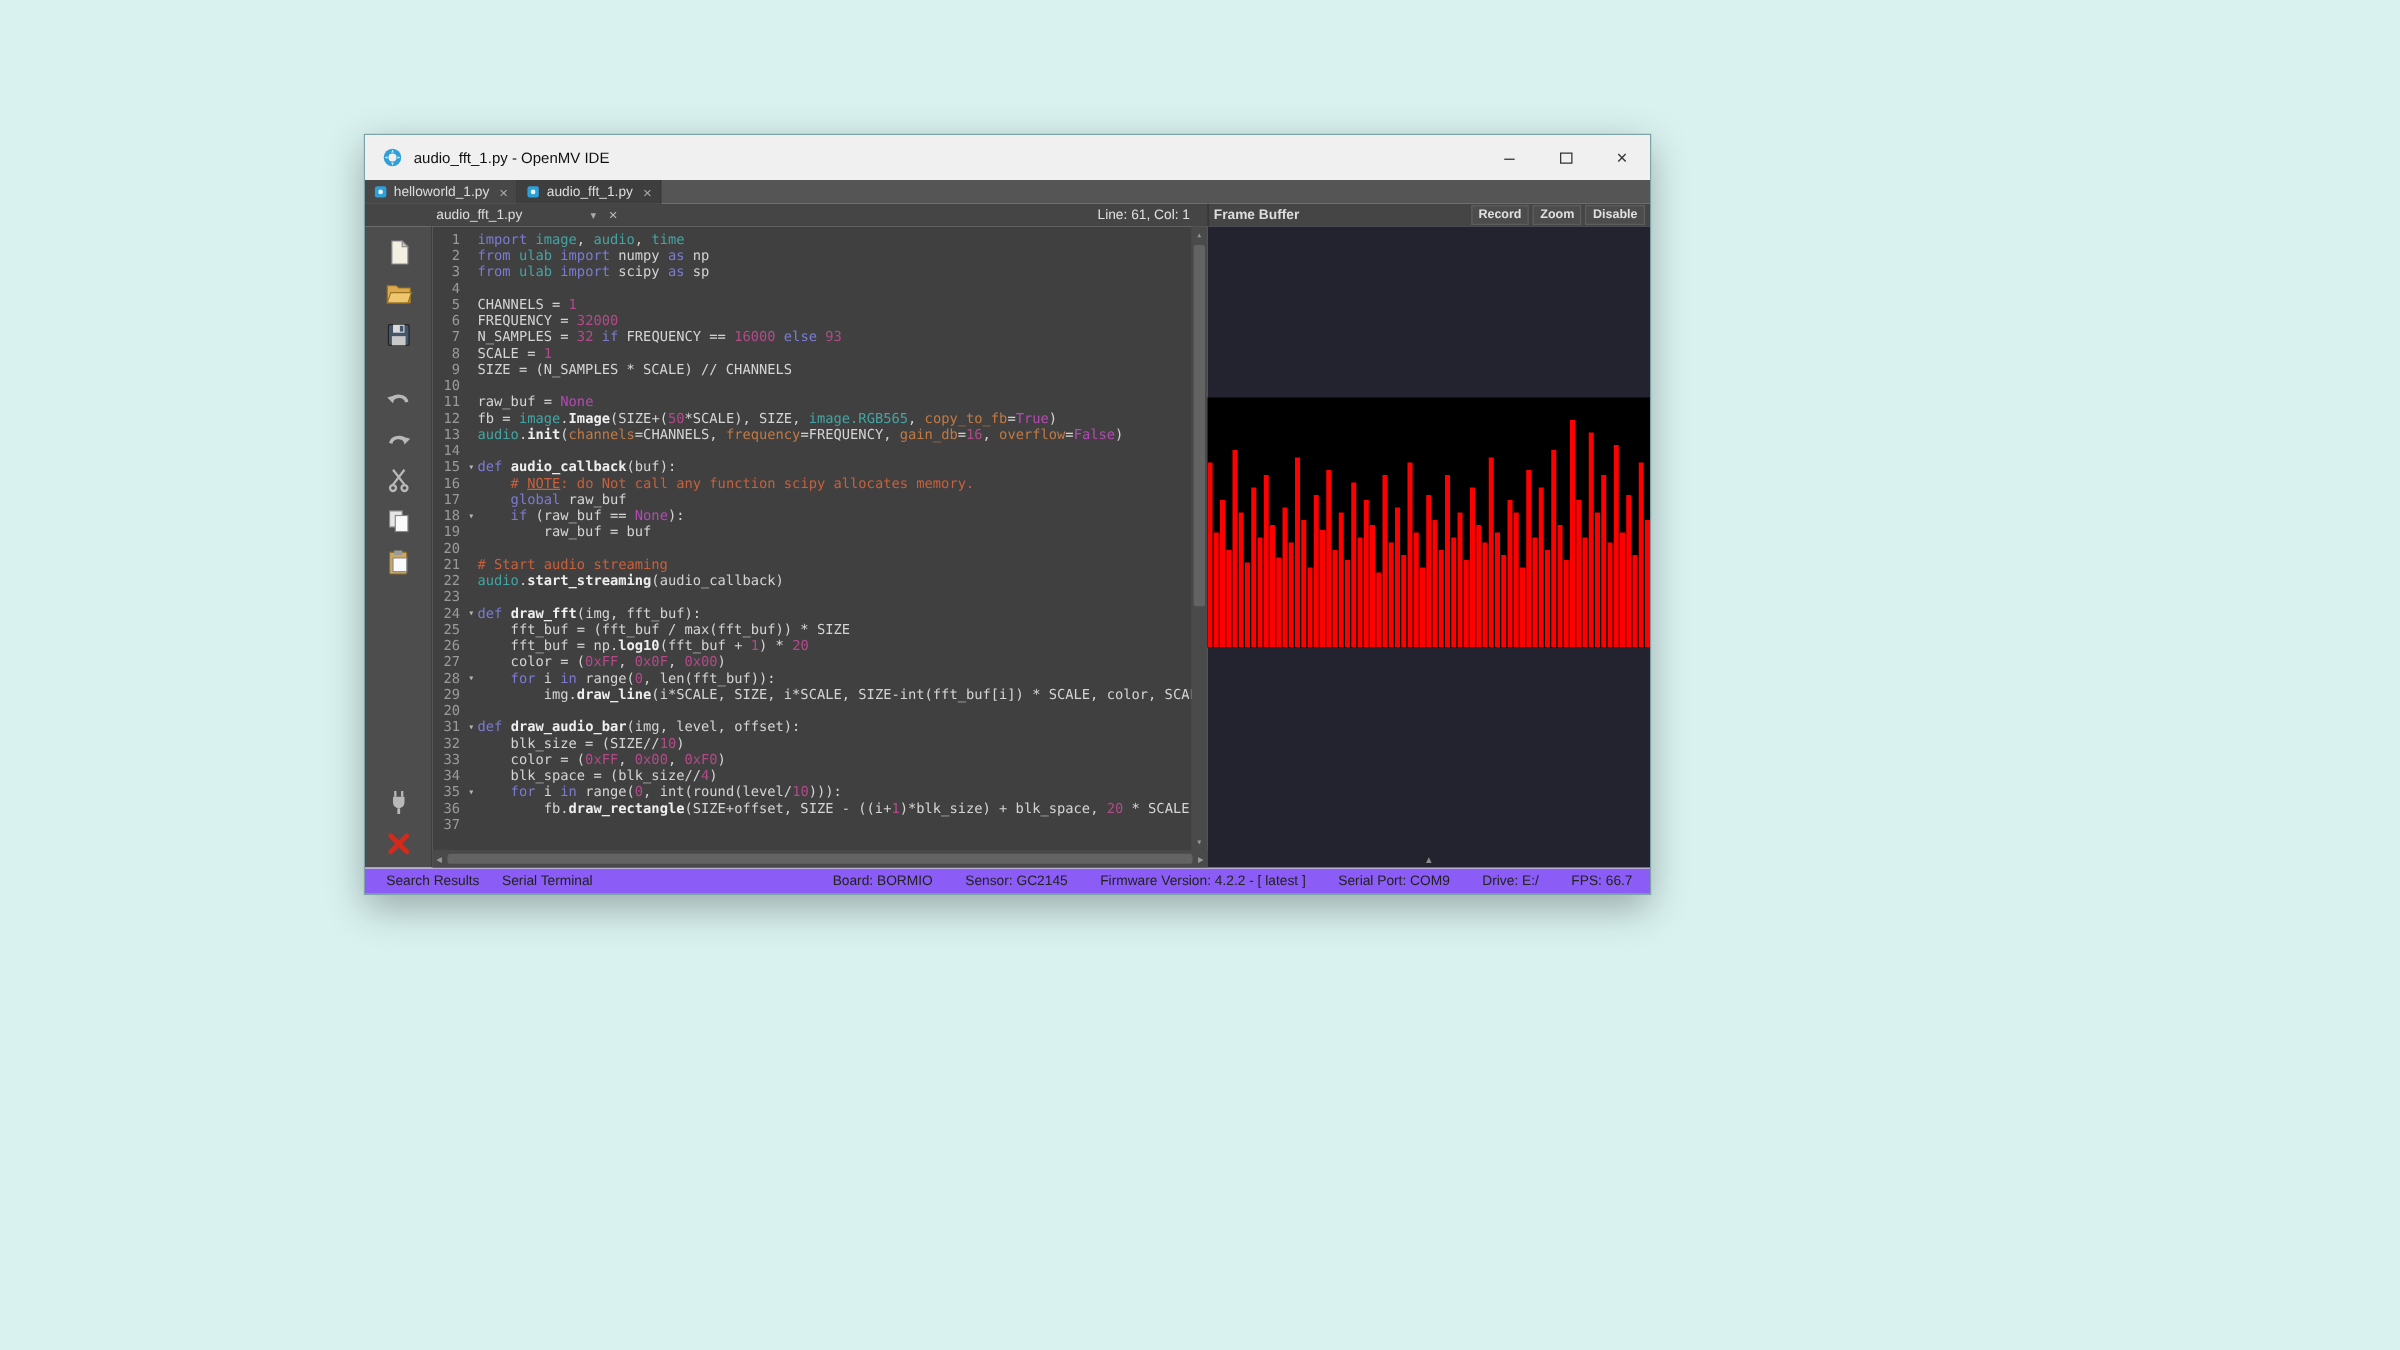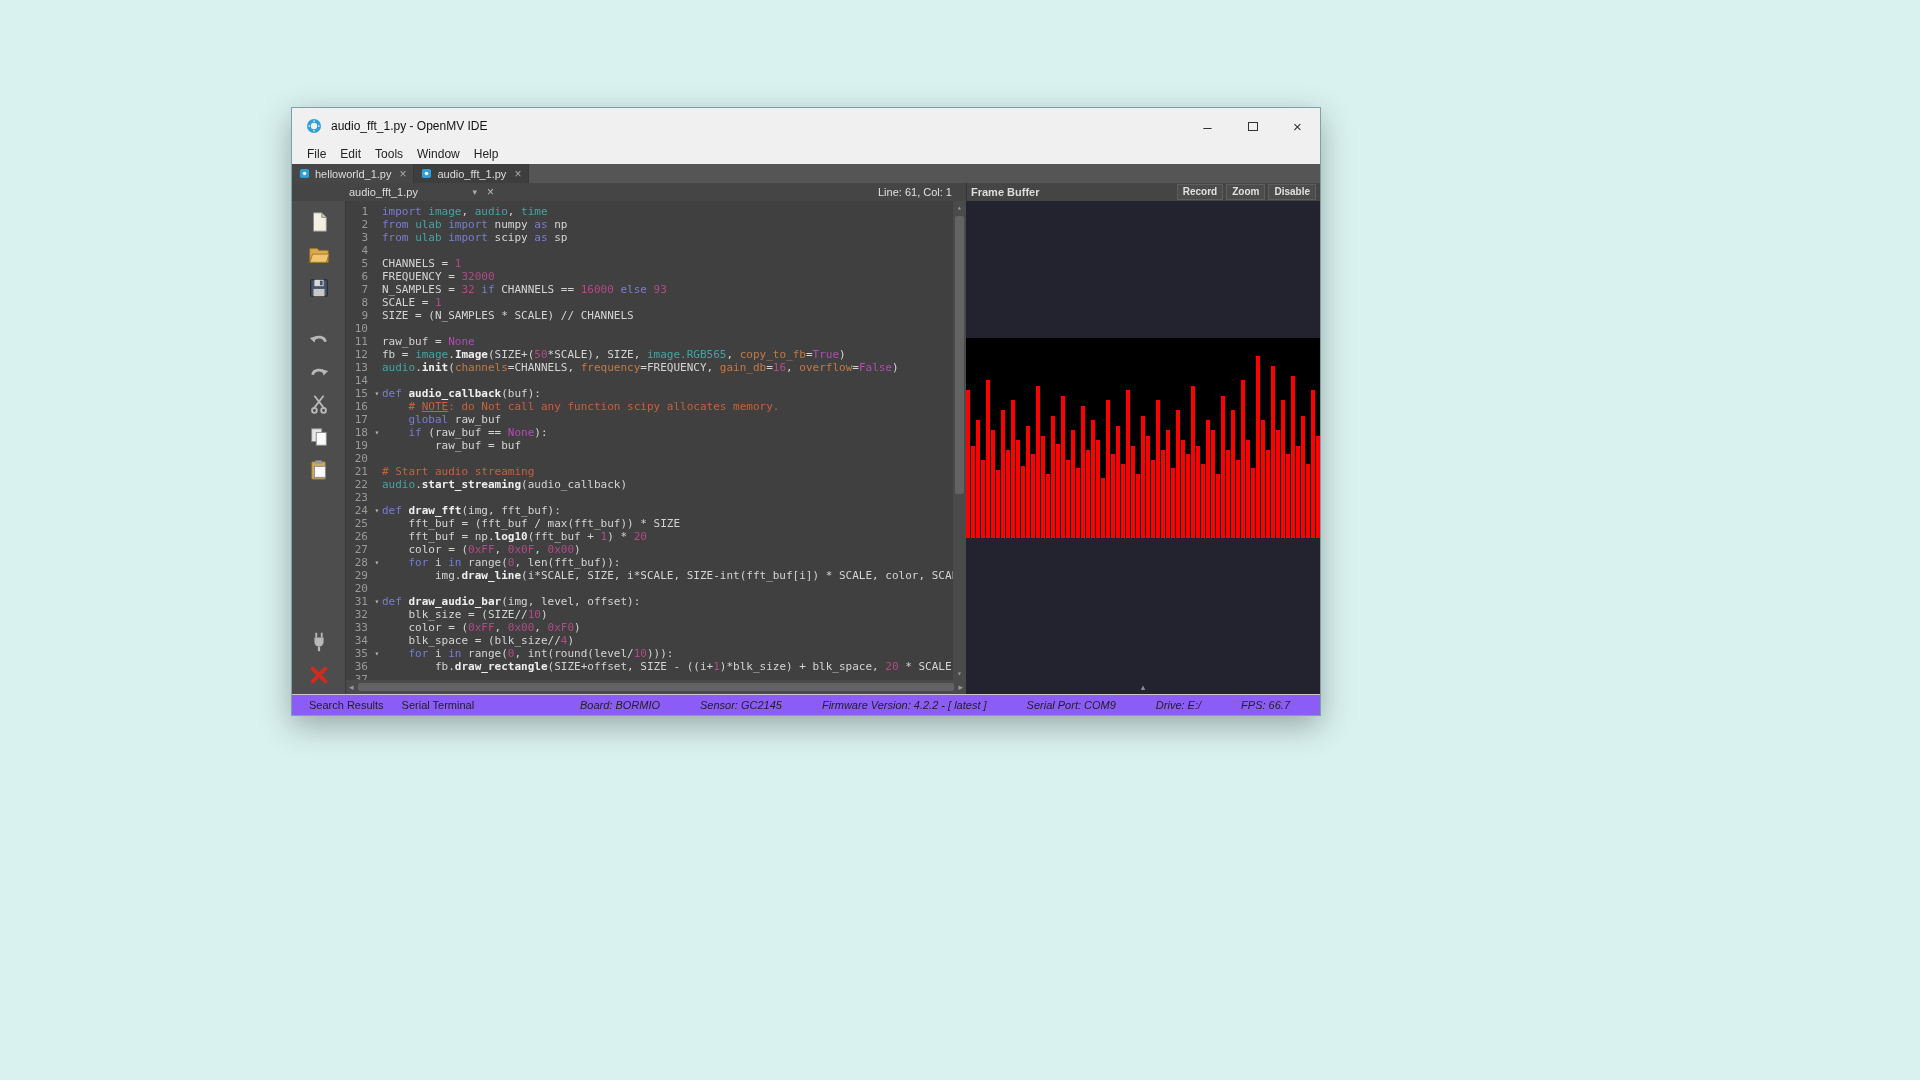--- a/index.html
+++ b/index.html
@@ -78,21 +78,21 @@
 
   .fb-panel { flex:1; background:#232330; position:relative; }
   .fft { position:absolute; top:137px; left:0; right:0; height:200px; background:#000;
          display:flex; align-items:flex-end; overflow:hidden; }
   .fft-bar { width:4px; margin-right:1px; flex:none; }
   .fb-expand { position:absolute; bottom:2px; left:50%; transform:translateX(-50%); color:#8a8a8a; font-size:9px; }
 
   .statusbar { height:21px; flex:none; background:#8b5cf6; border-top:1px solid #c8c8c8;
                display:flex; align-items:center; font-size:11px; color:#222; padding:0 8px; }
   .status-btn { padding:1px 9px; }
-  .status-right { margin-left:auto; display:flex; gap:40px; margin-right:22px;font-style:italic; }
+  .status-right { margin-left:auto; display:flex; gap:26px; margin-right:6px; }
 </style>
 </head>
 <body>
 
 <div class="desktop">
   <div class="window">
 
     <div class="titlebar">
       <span class="app-icon">
         <svg viewBox="0 0 16 16" width="16" height="16">
@@ -104,27 +104,20 @@
       <span class="title-text">audio_fft_1.py - OpenMV IDE</span>
       <div class="win-controls">
         <span class="win-btn">–</span>
         <span class="win-btn">
             <span class="max-box"></span>
           </span>
         <span class="win-btn">×</span>
       </div>
     </div>
 
-    <div class="menubar">
-      <span class="menu-item">File</span>
-      <span class="menu-item">Edit</span>
-      <span class="menu-item">Tools</span>
-      <span class="menu-item">Window</span>
-      <span class="menu-item">Help</span>
-    </div>
 
     <div class="tabbar">
       <div class="tab">
         <span class="tab-icon">
           <svg viewBox="0 0 12 12" width="11" height="11">
               <rect x="1" y="1" width="10" height="10" rx="2" fill="#2f9fd8"></rect>
               <circle cx="6" cy="6" r="2" fill="#eaf6fc"></circle>
             </svg>
         </span>
         <span>helloworld_1.py</span>
@@ -234,21 +227,21 @@
 
       <div class="editor-wrap">
         <div class="editor">
           <div class="code-lines">
               <div class="code-line"><span class="gutter-num">1</span><span class="fold"></span><span class="code-text"><span class="tk-kw">import </span><span class="tk-mod">image</span><span class="tk-pl">, </span><span class="tk-mod">audio</span><span class="tk-pl">, </span><span class="tk-mod">time</span></span></div>
               <div class="code-line"><span class="gutter-num">2</span><span class="fold"></span><span class="code-text"><span class="tk-kw">from </span><span class="tk-mod">ulab </span><span class="tk-kw">import </span><span class="tk-pl">numpy </span><span class="tk-kw">as </span><span class="tk-pl">np</span></span></div>
               <div class="code-line"><span class="gutter-num">3</span><span class="fold"></span><span class="code-text"><span class="tk-kw">from </span><span class="tk-mod">ulab </span><span class="tk-kw">import </span><span class="tk-pl">scipy </span><span class="tk-kw">as </span><span class="tk-pl">sp</span></span></div>
               <div class="code-line"><span class="gutter-num">4</span><span class="fold"></span><span class="code-text"></span></div>
               <div class="code-line"><span class="gutter-num">5</span><span class="fold"></span><span class="code-text"><span class="tk-pl">CHANNELS = </span><span class="tk-num">1</span></span></div>
               <div class="code-line"><span class="gutter-num">6</span><span class="fold"></span><span class="code-text"><span class="tk-pl">FREQUENCY = </span><span class="tk-num">32000</span></span></div>
-              <div class="code-line"><span class="gutter-num">7</span><span class="fold"></span><span class="code-text"><span class="tk-pl">N_SAMPLES = </span><span class="tk-num">32</span><span class="tk-kw"> if </span><span class="tk-pl">CHANNELS == </span><span class="tk-num">16000</span><span class="tk-kw"> else </span><span class="tk-num">93</span></span></div>
+              <div class="code-line"><span class="gutter-num">7</span><span class="fold"></span><span class="code-text"><span class="tk-pl">N_SAMPLES = </span><span class="tk-num">32</span><span class="tk-kw"> if </span><span class="tk-pl">FREQUENCY == </span><span class="tk-num">16000</span><span class="tk-kw"> else </span><span class="tk-num">93</span></span></div>
               <div class="code-line"><span class="gutter-num">8</span><span class="fold"></span><span class="code-text"><span class="tk-pl">SCALE = </span><span class="tk-num">1</span></span></div>
               <div class="code-line"><span class="gutter-num">9</span><span class="fold"></span><span class="code-text"><span class="tk-pl">SIZE = (N_SAMPLES * SCALE) // CHANNELS</span></span></div>
               <div class="code-line"><span class="gutter-num">10</span><span class="fold"></span><span class="code-text"></span></div>
               <div class="code-line"><span class="gutter-num">11</span><span class="fold"></span><span class="code-text"><span class="tk-pl">raw_buf = </span><span class="tk-const">None</span></span></div>
               <div class="code-line"><span class="gutter-num">12</span><span class="fold"></span><span class="code-text"><span class="tk-pl">fb = </span><span class="tk-mod">image</span><span class="tk-pl">.</span><span class="tk-func">Image</span><span class="tk-pl">(SIZE+(</span><span class="tk-num">50</span><span class="tk-pl">*SCALE), SIZE, </span><span class="tk-mod">image.RGB565</span><span class="tk-pl">, </span><span class="tk-param">copy_to_fb</span><span class="tk-pl">=</span><span class="tk-const">True</span><span class="tk-pl">)</span></span></div>
               <div class="code-line"><span class="gutter-num">13</span><span class="fold"></span><span class="code-text"><span class="tk-mod">audio</span><span class="tk-pl">.</span><span class="tk-func">init</span><span class="tk-pl">(</span><span class="tk-param">channels</span><span class="tk-pl">=CHANNELS, </span><span class="tk-param">frequency</span><span class="tk-pl">=FREQUENCY, </span><span class="tk-param">gain_db</span><span class="tk-pl">=</span><span class="tk-num">16</span><span class="tk-pl">, </span><span class="tk-param">overflow</span><span class="tk-pl">=</span><span class="tk-const">False</span><span class="tk-pl">)</span></span></div>
               <div class="code-line"><span class="gutter-num">14</span><span class="fold"></span><span class="code-text"></span></div>
               <div class="code-line"><span class="gutter-num">15</span><span class="fold">▾</span><span class="code-text"><span class="tk-kw">def </span><span class="tk-func">audio_callback</span><span class="tk-pl">(buf):</span></span></div>
               <div class="code-line"><span class="gutter-num">16</span><span class="fold"></span><span class="code-text"><span class="tk-cm">    # </span><span class="tk-cmu">NOTE</span><span class="tk-cm">: do Not call any function scipy allocates memory.</span></span></div>
               <div class="code-line"><span class="gutter-num">17</span><span class="fold"></span><span class="code-text"><span class="tk-kw">    global </span><span class="tk-pl">raw_buf</span></span></div>

